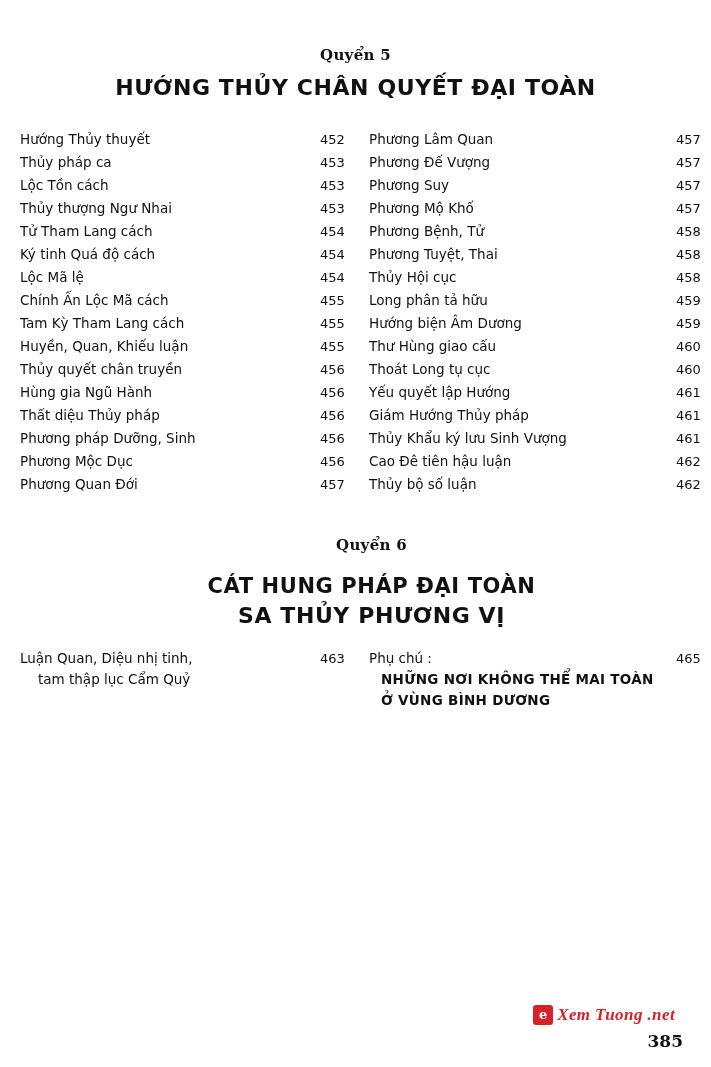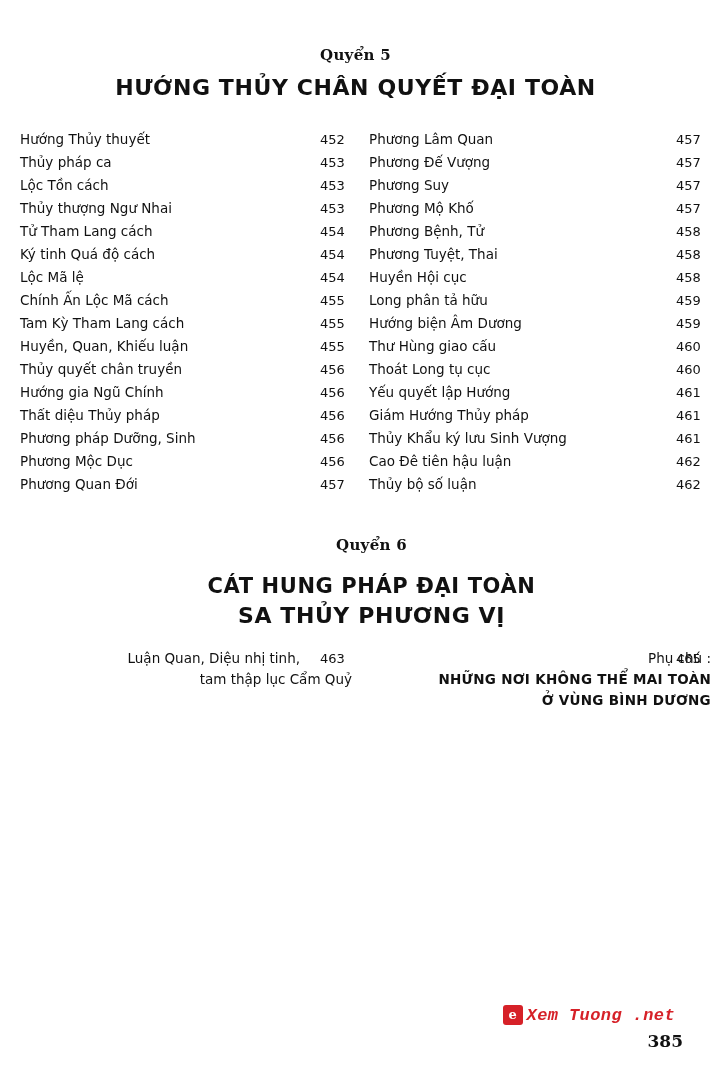--- a/index.html
+++ b/index.html
@@ -90,21 +90,20 @@
     font-size: 13px;
   }
   .toc-col.left .entry-page  { left: 300px; }
   .toc-col.right .entry-page { left: 307px; }
 
   
   .toc-row.multiline {
     height: auto;
     line-height: 21px;
     white-space: normal;
-    text-align: right;
   }
   .toc-row.multiline .entry-title {
     display: block;
     width: 280px;
   }
   .toc-row.multiline .sub-line {
     display: block;
     padding-left: 18px;
   }
   .note-block {
@@ -149,21 +148,21 @@
     background: #d62128;
     color: #ffffff;
     font-family: "DejaVu Serif", serif;
     font-weight: bold;
     font-size: 13px;
     line-height: 20px;
     text-align: center;
   }
   #watermark .wm-text {
     color: #d62128;
-    font-family: Liberation Mono, monospace;
+    font-family: Liberation Serif, serif;
     font-style: italic;
     font-weight: bold;
     font-size: 17px;
     letter-spacing: 0.4px;
   }
 </style>
 </head>
 <body>
 
 <div class="page">
@@ -214,21 +213,21 @@
       </div>
       <div class="toc-row">
         <span class="entry-title">Huyền, Quan, Khiếu luận</span>
         <span class="entry-page">455</span>
       </div>
       <div class="toc-row">
         <span class="entry-title">Thủy quyết chân truyền</span>
         <span class="entry-page">456</span>
       </div>
       <div class="toc-row">
-        <span class="entry-title">Hướng gia Ngũ Chính</span>
+        <span class="entry-title">Hùng gia Ngũ Hành</span>
         <span class="entry-page">456</span>
       </div>
       <div class="toc-row">
         <span class="entry-title">Thất diệu Thủy pháp</span>
         <span class="entry-page">456</span>
       </div>
       <div class="toc-row">
         <span class="entry-title">Phương pháp Dưỡng, Sinh</span>
         <span class="entry-page">456</span>
       </div>
@@ -261,21 +260,21 @@
       </div>
       <div class="toc-row">
         <span class="entry-title">Phương Bệnh, Tử</span>
         <span class="entry-page">458</span>
       </div>
       <div class="toc-row">
         <span class="entry-title">Phương Tuyệt, Thai</span>
         <span class="entry-page">458</span>
       </div>
       <div class="toc-row">
-        <span class="entry-title">Huyền Hội cục</span>
+        <span class="entry-title">Thủy Hội cục</span>
         <span class="entry-page">458</span>
       </div>
       <div class="toc-row">
         <span class="entry-title">Long phân tả hữu</span>
         <span class="entry-page">459</span>
       </div>
       <div class="toc-row">
         <span class="entry-title">Hướng biện Âm Dương</span>
         <span class="entry-page">459</span>
       </div>

